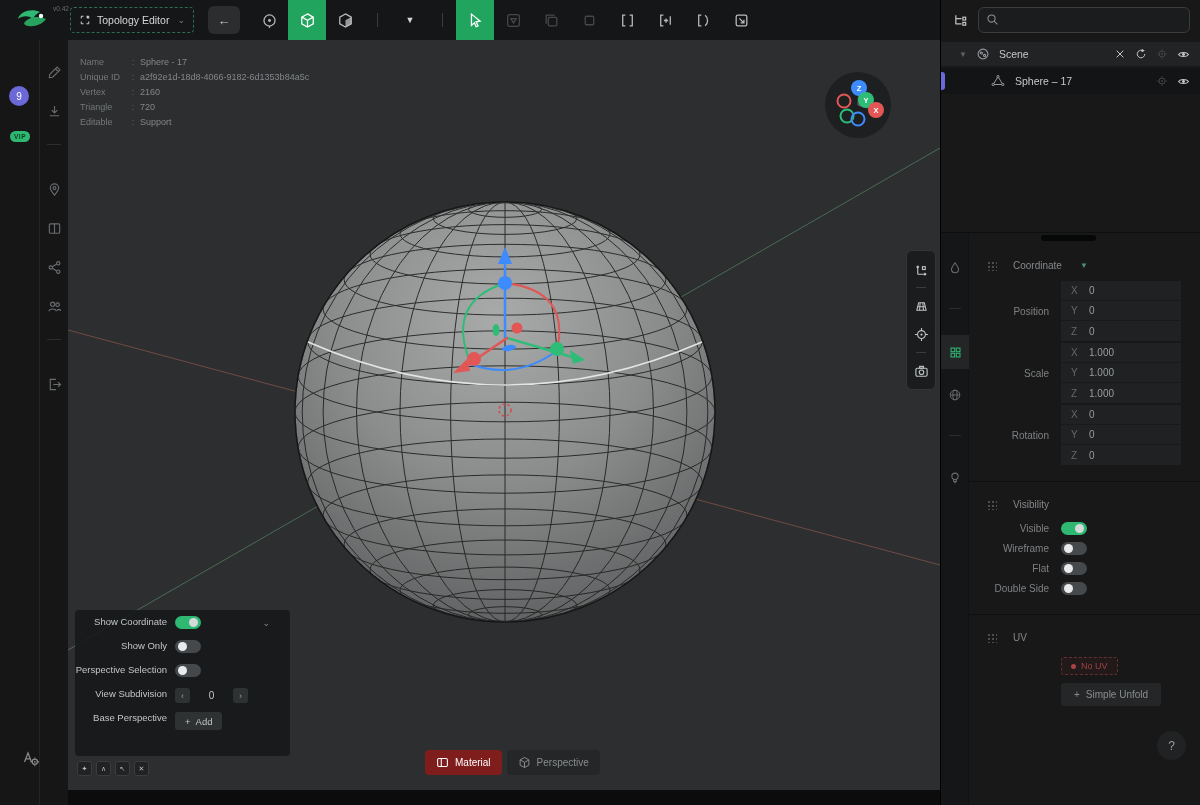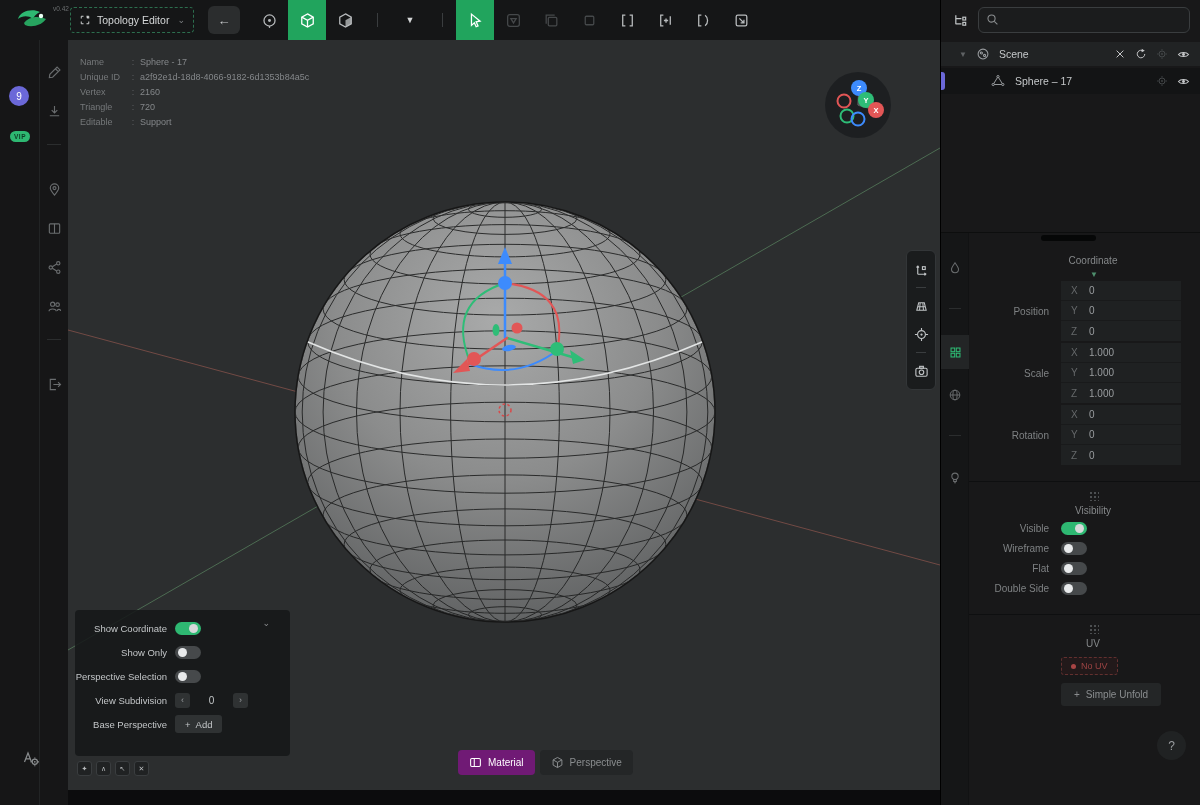--- a/index.html
+++ b/index.html
@@ -43,38 +43,38 @@
   .info-value { color:#84878a; }
 
   .nav-gizmo { position:absolute; left:752px; top:27px; width:76px; height:76px; }
 
   .float-toolbar { position:absolute; left:838px; top:210px; width:30px; background:#1a1c1d; border:1px solid #333638; border-radius:6px; display:flex; flex-direction:column; align-items:center; padding:6px 0; gap:4px; }
   .ft-btn { width:24px; height:24px; display:flex; align-items:center; justify-content:center; color:#c0c3c5; }
   .ft-div { width:10px; height:1px; background:#3a3d3f; margin:2px 0; }
 
   .options-panel { position:absolute; left:7px; top:570px; width:215px; height:146px; background:rgba(22,24,25,.88); border-radius:4px; padding-top:6px; }
   .op-collapse { position:absolute; right:20px; top:8px; color:#8a8d8f; font-size:9px; }
-  .op-row { display:flex; align-items:center; height:24px; margin-top:0; }
+  .op-row { display:flex; align-items:flex-start; height:24px; margin-top:0; }
   .op-row:first-of-type { margin-top:16px; }
   .op-label { width:100px; text-align:right; padding-right:8px; color:#c3c6c8; font-size:9.5px; flex-shrink:0; }
   .toggle { width:26px; height:13px; border-radius:7px; background:#46494b; position:relative; flex-shrink:0; }
   .toggle .knob { position:absolute; top:2px; left:3px; width:9px; height:9px; border-radius:50%; background:#e8eaeb; transition:none; }
   .toggle.on { background:#2eb872; }
   .toggle.on .knob { left:14px; background:#d6d9da; }
   .stepper { display:flex; align-items:center; }
   .step-btn { width:15px; height:15px; background:#2f3233; border-radius:3px; color:#9a9da0; display:flex; align-items:center; justify-content:center; font-size:9px; }
   .step-val { width:43px; text-align:center; color:#c3c6c8; }
   .add-btn { height:18px; padding:0 10px; background:#2f3233; border-radius:3px; color:#c3c6c8; display:flex; align-items:center; gap:5px; font-size:9.5px; }
 
   .mini-buttons { position:absolute; left:9px; top:721px; display:flex; gap:4px; }
   .mini-btn { width:15px; height:15px; background:#202223; border:1px solid #3a3d3f; border-radius:3px; color:#b8bbbd; font-size:7px; display:flex; align-items:center; justify-content:center; }
 
   .bottom-tabs { position:absolute; left:357px; top:710px; display:flex; gap:5px; }
   .tab { height:25px; border-radius:4px; display:flex; align-items:center; gap:6px; padding:0 11px; font-size:10px; }
-  .tab.active { background:#701a75; color:#fff;margin-left:33px; }
+  .tab.active { background:#7f1d1d; color:#fff; }
   .tab.inactive { background:#242627; color:#8a8d8f; }
 
   
   .right-panel { position:absolute; right:0; top:0; width:260px; height:805px; background:#181819; border-left:1px solid #000; }
   .rp-top { height:40px; display:flex; align-items:center; gap:10px; padding:0 10px 0 12px; }
   .rp-tree { color:#c0c3c5; }
   .search-wrap { position:relative; flex:1; }
   .search-wrap input { width:100%; height:26px; background:#1b1c1d; border:1px solid #3a3d3f; border-radius:6px; color:#c8cacc; padding:0 8px 0 28px; font-size:10px; outline:none; font-family:"Liberation Sans", sans-serif; }
   .search-icon { position:absolute; left:8px; top:6px; color:#8a8d8f; }
 
@@ -86,21 +86,21 @@
   .sel-bar { position:absolute; left:0; top:4px; width:4px; height:18px; border-radius:0 3px 3px 0; background:#6b68d8; }
 
   .props { position:absolute; left:0; top:232px; right:0; bottom:0; border-top:1px solid #0d0e0e; }
   .scroll-handle { position:absolute; left:100px; top:2px; width:55px; height:6px; background:#060707; border-radius:3px; }
   .icon-strip { position:absolute; left:0; top:0; bottom:0; width:28px; background:#151617; border-right:1px solid #111213; }
   .strip-icon { position:absolute; left:6px; width:16px; height:16px; color:#6a6d6f; display:flex; align-items:center; justify-content:center; }
   .strip-icon.active-tile { left:0; width:28px; height:34px; background:#232526; color:#2eb872; }
   .strip-div { position:absolute; left:8px; width:12px; height:1px; background:#2b2d2e; }
 
   .props-content { margin-left:28px; padding-top:18px; }
-  .sec-header { height:28px; display:flex; align-items:center; gap:4px; padding-left:17px; color:#85888a; font-size:10px;flex-direction:column; }
+  .sec-header { height:28px; display:flex; align-items:center; gap:16px; padding-left:17px; color:#85888a; font-size:10px; }
   .dots { width:11px; height:11px; background-image:radial-gradient(#4c4f51 1px, transparent 1.3px); background-size:4px 4px; background-position:1px 1px; }
   .sec-tri { font-size:8px; color:#4e8f6d; margin-left:2px; }
 
   .coord-row { display:flex; margin-top:2px; }
   .coord-row:first-of-type { margin-top:8px; }
   .coord-label { width:92px; text-align:right; padding-right:12px; align-self:center; color:#7e8183; font-size:10px; flex-shrink:0; }
   .field-col { width:120px; }
   .f-row { display:flex; align-items:center; height:20px; background:#1f2122; border-bottom:1px solid #191a1b; padding-left:10px; }
   .f-row:last-child { border-bottom:none; }
   .f-axis { width:18px; color:#65686a; }

